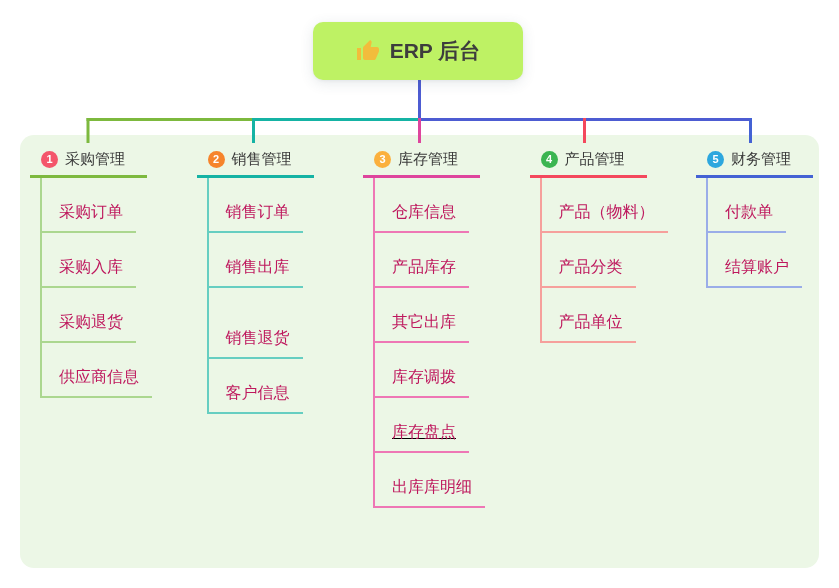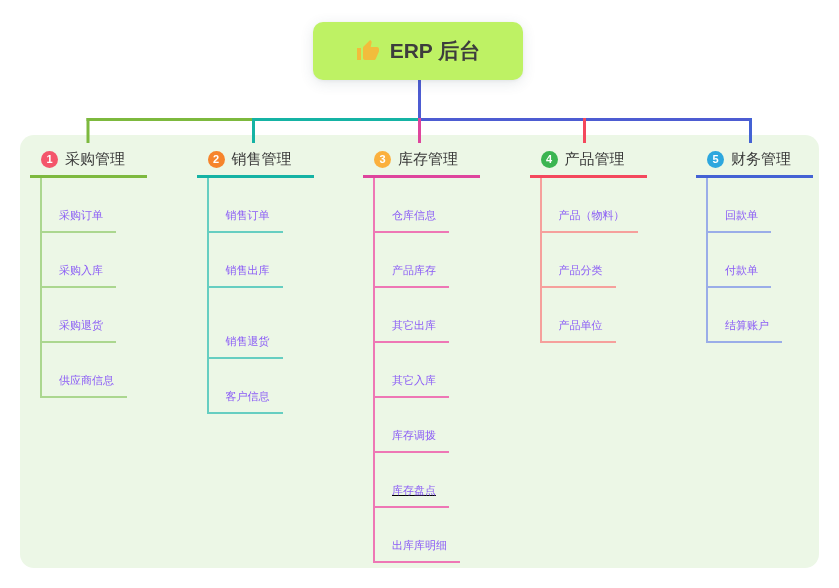--- a/index.html
+++ b/index.html
@@ -46,21 +46,21 @@
     margin-left:10px;width:max-content;
     border-left:2px solid #ccc;
   }
   .child{
     width:max-content;height:55px;box-sizing:border-box;
     display:flex;align-items:flex-end;
     border-bottom:2px solid #ccc;
     padding:0 13px 0 17px;cursor:pointer;
   }
   .child span{
-    font-size:11px;color:#8b5cf6;padding-bottom:8px;white-space:nowrap;
+    font-size:16px;color:#be185d;padding-bottom:8px;white-space:nowrap;
   }
 </style>
 </head>
 <body>
 
 <div id="stage">
 
   <div id="panel" style="background: rgb(236, 247, 230);">
       <div class="branch" style="left: 10px;">
         <div class="branch-title" style="border-bottom-color: rgb(125, 185, 62);">
@@ -111,23 +111,20 @@
           <div class="child" style="border-bottom-color: rgb(238, 119, 181);">
             <span>仓库信息</span>
           </div>
           <div class="child" style="border-bottom-color: rgb(238, 119, 181);">
             <span>产品库存</span>
           </div>
           <div class="child" style="border-bottom-color: rgb(238, 119, 181);">
             <span>其它出库</span>
           </div>
           <div class="child" style="border-bottom-color: rgb(238, 119, 181);">
-            <span>其它入库</span>
-          </div>
-          <div class="child" style="border-bottom-color: rgb(238, 119, 181);">
             <span>库存调拨</span>
           </div>
           <div class="child" style="border-bottom-color: rgb(238, 119, 181); text-decoration: underline;">
             <span>库存盘点</span>
           </div>
           <div class="child" style="border-bottom-color: rgb(238, 119, 181);">
             <span>出库库明细</span>
           </div>
         </div>
       </div>
@@ -148,23 +145,20 @@
           </div>
         </div>
       </div>
       <div class="branch" style="left: 676px;">
         <div class="branch-title" style="border-bottom-color: rgb(68, 98, 212);">
           <span class="badge" style="background: rgb(45, 167, 222);">5</span>
           <span>财务管理</span>
         </div>
         <div class="children" style="border-left-color: rgb(154, 173, 232);">
           <div class="child" style="border-bottom-color: rgb(154, 173, 232);">
-            <span>回款单</span>
-          </div>
-          <div class="child" style="border-bottom-color: rgb(154, 173, 232);">
             <span>付款单</span>
           </div>
           <div class="child" style="border-bottom-color: rgb(154, 173, 232);">
             <span>结算账户</span>
           </div>
         </div>
       </div>
     </div>
 
   <svg id="connectors" width="839" height="150">

